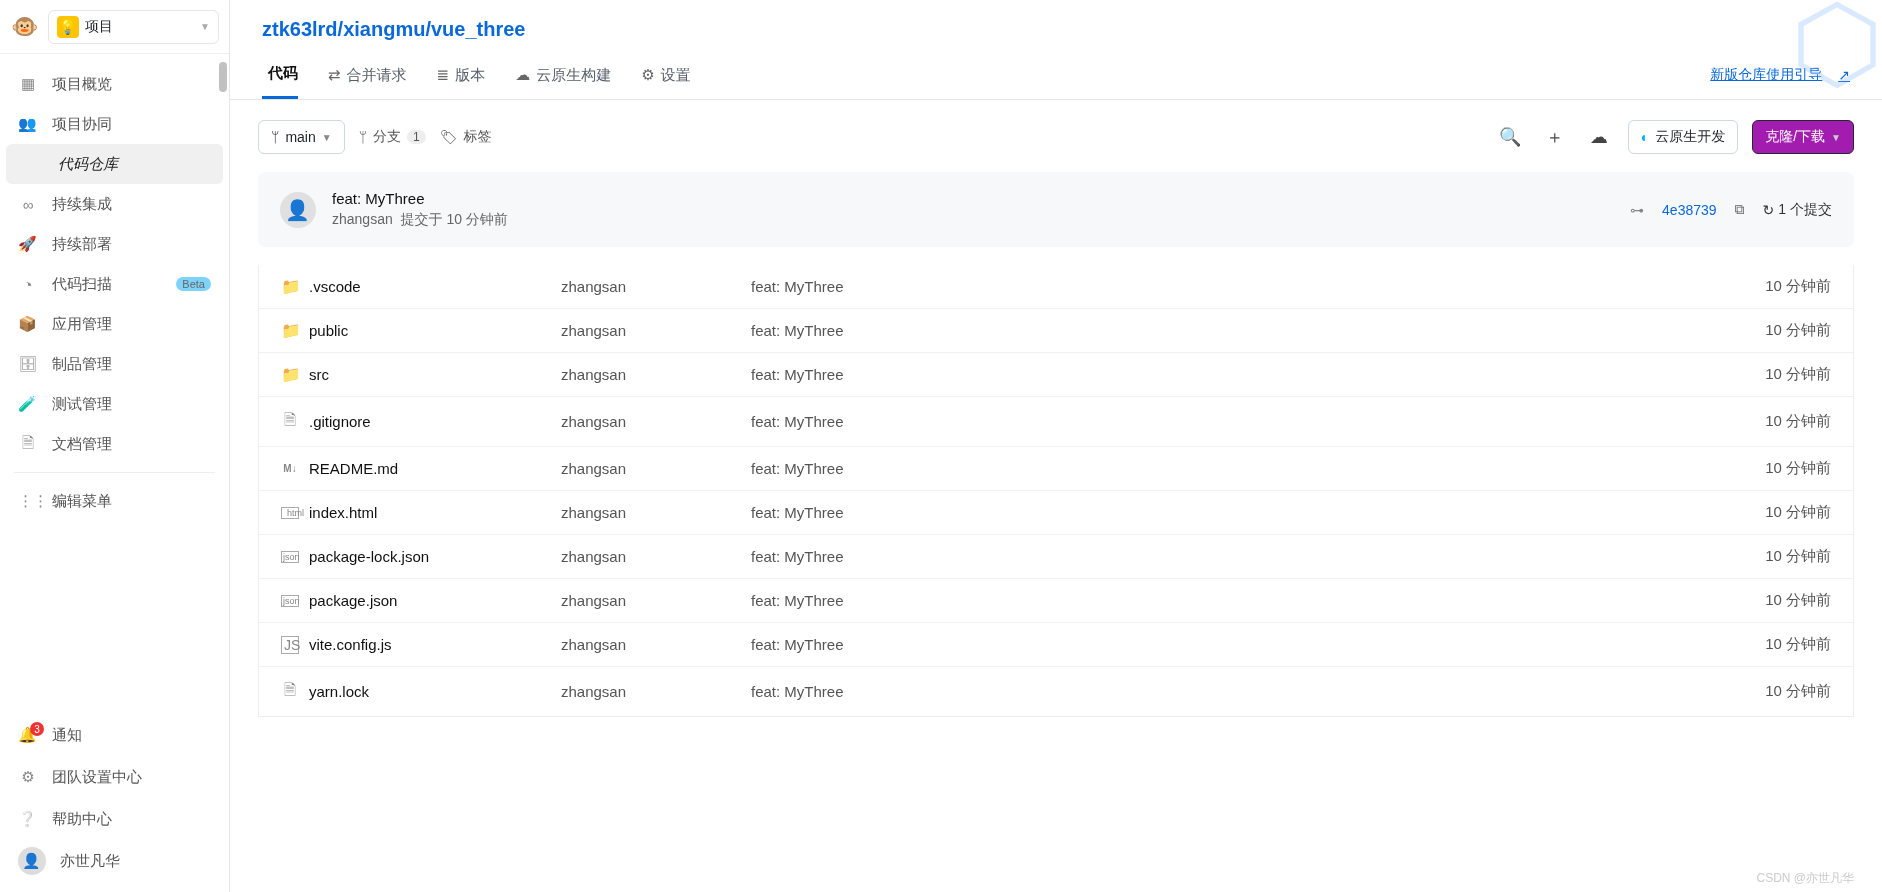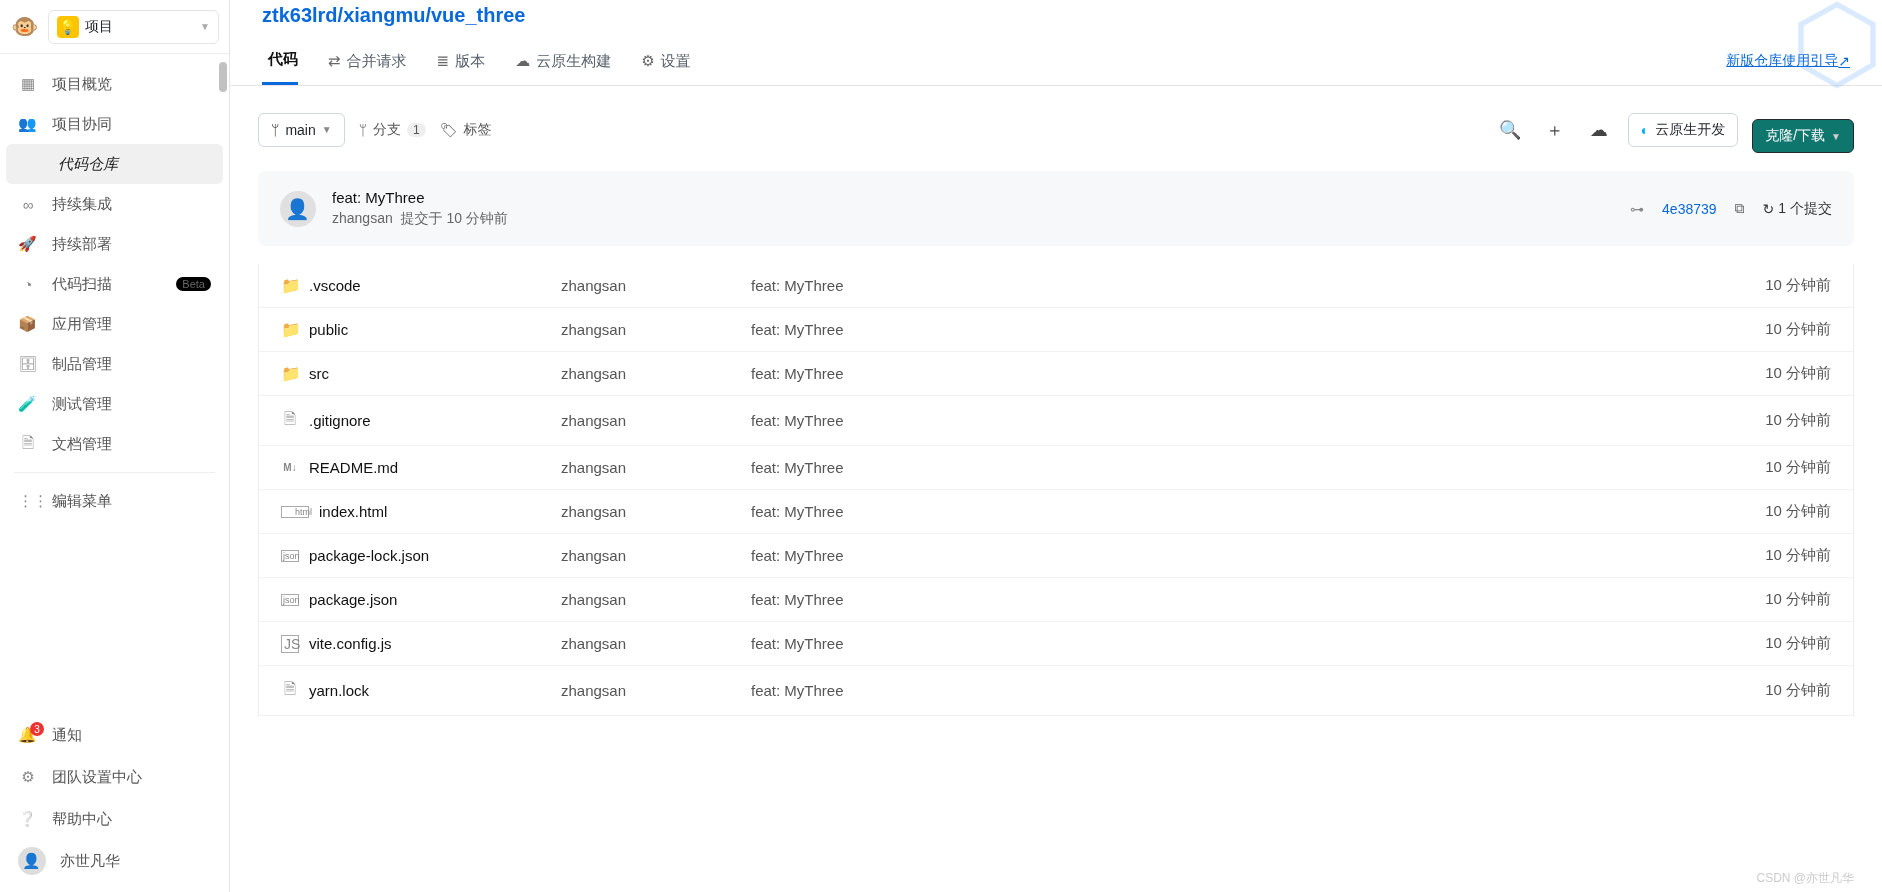--- a/index.html
+++ b/index.html
@@ -8,39 +8,39 @@
   .side-top { height: 54px; display: flex; align-items: center; padding: 0 10px; gap: 8px; border-bottom: 1px solid #eee;}
   .logo { width: 30px; height: 30px; background: #fff; border-radius: 50%; display:flex; align-items:center; justify-content:center; font-size:22px;}
   .proj-btn { flex: 1; height: 34px; border: 1px solid #e5e5e5; border-radius: 6px; display: flex; align-items: center; padding: 0 8px; gap:6px; cursor:pointer;}
   .proj-ico { width:22px; height:22px; background:#ffc400; border-radius:4px; display:flex; align-items:center; justify-content:center; color:#fff; font-size:14px;}
   .side-scroll { flex:1; overflow:auto; padding:10px 0; position:relative;}
   .scrollbar-stub { position:absolute; right:2px; top:8px; width:8px; height:30px; background:#c1c1c1; border-radius:4px;}
   .nav-item { display:flex; align-items:center; height:40px; padding:0 18px; gap:14px; color:#555; cursor:pointer; font-size:15px;}
   .nav-item.active { background:#f0f0f0; color:#222; border-radius:6px; margin:0 6px;font-style:italic;}
   .nav-item .ico { width:20px; text-align:center; color:#888;}
   .nav-item.active .ico { color:#555;}
-  .badge { margin-left:auto; font-size:11px; background:#000000; color:#666; padding:1px 6px; border-radius:8px;}
+  .badge { margin-left:auto; font-size:11px; background:#7dd3fc; color:#666; padding:1px 6px; border-radius:8px;}
   .sep { height:1px; background:#eee; margin:8px 14px;}
   .side-bottom { padding:10px 0;}
   .side-bottom .nav-item { height:42px;}
   .notif-dot { position:relative; }
   .notif-dot::after { content:"3"; position:absolute; top:-4px; right:-6px; background:#e33; color:#fff; font-size:10px; width:14px; height:14px; border-radius:7px; display:flex; align-items:center; justify-content:center;}
   .avatar { width:28px; height:28px; border-radius:50%; background:#ddd; display:flex; align-items:center; justify-content:center; color:#888;}
   .main { flex:1; display:flex; flex-direction:column; overflow:hidden; position:relative;}
-  .crumb { padding:4px 32px 10px; font-size:20px; color:#0969da; font-weight:600;}
+  .crumb { padding:18px 32px 10px; font-size:20px; color:#0969da; font-weight:600;}
   .crumb a { color:#0969da; text-decoration:none;}
   .tabs { display:flex; align-items:center; padding:0 32px; border-bottom:1px solid #e5e5e5; gap:30px;}
   .tab { display:flex; align-items:center; gap:6px; height:48px; color:#57606a; cursor:pointer; font-size:15px;text-align:center;}
   .tab.active { color:#111; font-weight:600; border-bottom:3px solid #0969da; height:48px;}
   .tab .ico { font-size:15px; color:#666;}
-  .tabs .right-link { margin-left:auto; color:#0969da; font-size:14px; display:flex; align-items:center; gap:0;}
+  .tabs .right-link { margin-left:auto; color:#0969da; font-size:14px; display:flex; align-items:center; gap:16px;}
   .content { padding:20px 28px; background:#fff; overflow:auto;}
   .toolbar { display:flex; align-items:center; gap:14px; margin-bottom:18px;}
   .btn { border:1px solid #d0d7de; border-radius:6px; height:34px; display:flex; align-items:center; padding:0 12px; gap:6px; background:#fff; cursor:pointer; font-size:14px;}
-  .btn.dark { background:#0f766e; color:#fff; border-color:#24292f;margin-top:13px;}
+  .btn.dark { background:#a21caf; color:#fff; border-color:#24292f;}
   .btn .caret { font-size:10px; color:#888;}
   .toolbar .ghost { border:none; background:none; color:#555; display:flex; align-items:center; gap:6px; cursor:pointer; font-size:14px;}
   .toolbar .count { background:#eee; padding:0 6px; border-radius:10px; font-size:12px;}
   .toolbar .spacer { flex:1;}
   .toolbar .icon-btn { width:30px; height:30px; display:flex; align-items:center; justify-content:center; color:#444; cursor:pointer; font-size:18px;}
   .commit-box { background:#f6f8fa; border-radius:8px; padding:18px 22px; display:flex; align-items:center; gap:16px; margin-bottom:18px;}
   .commit-box .av { width:36px; height:36px; border-radius:50%; background:#e0e0e0; display:flex; align-items:center; justify-content:center; color:#aaa; font-size:20px;}
   .commit-box .c-main { flex:1;}
   .commit-box .c-title { font-size:15px; color:#111; margin-bottom:4px;}
   .commit-box .c-sub { font-size:14px; color:#666;}
@@ -281,21 +281,21 @@
     <div class="f-name">
             <span class="f-ico file-ico" style="font-size:10px;font-weight:bold">M↓</span>
             <span>README.md</span>
           </div>
     <div class="f-author">zhangsan</div>
     <div class="f-msg">feat: MyThree</div>
     <div class="f-time">10 分钟前</div>
         </div>
         <div class="file-row">
     <div class="f-name">
-            <span class="f-ico file-ico" style="font-size:9px;border:1px solid #aaa;padding:0 13px">html</span>
+            <span class="f-ico file-ico" style="font-size:9px;border:1px solid #aaa;padding:0 5px">html</span>
             <span>index.html</span>
           </div>
     <div class="f-author">zhangsan</div>
     <div class="f-msg">feat: MyThree</div>
     <div class="f-time">10 分钟前</div>
         </div>
         <div class="file-row">
     <div class="f-name">
             <span class="f-ico file-ico" style="font-size:9px;border:1px solid #aaa;padding:0 1px">json</span>
             <span>package-lock.json</span>

